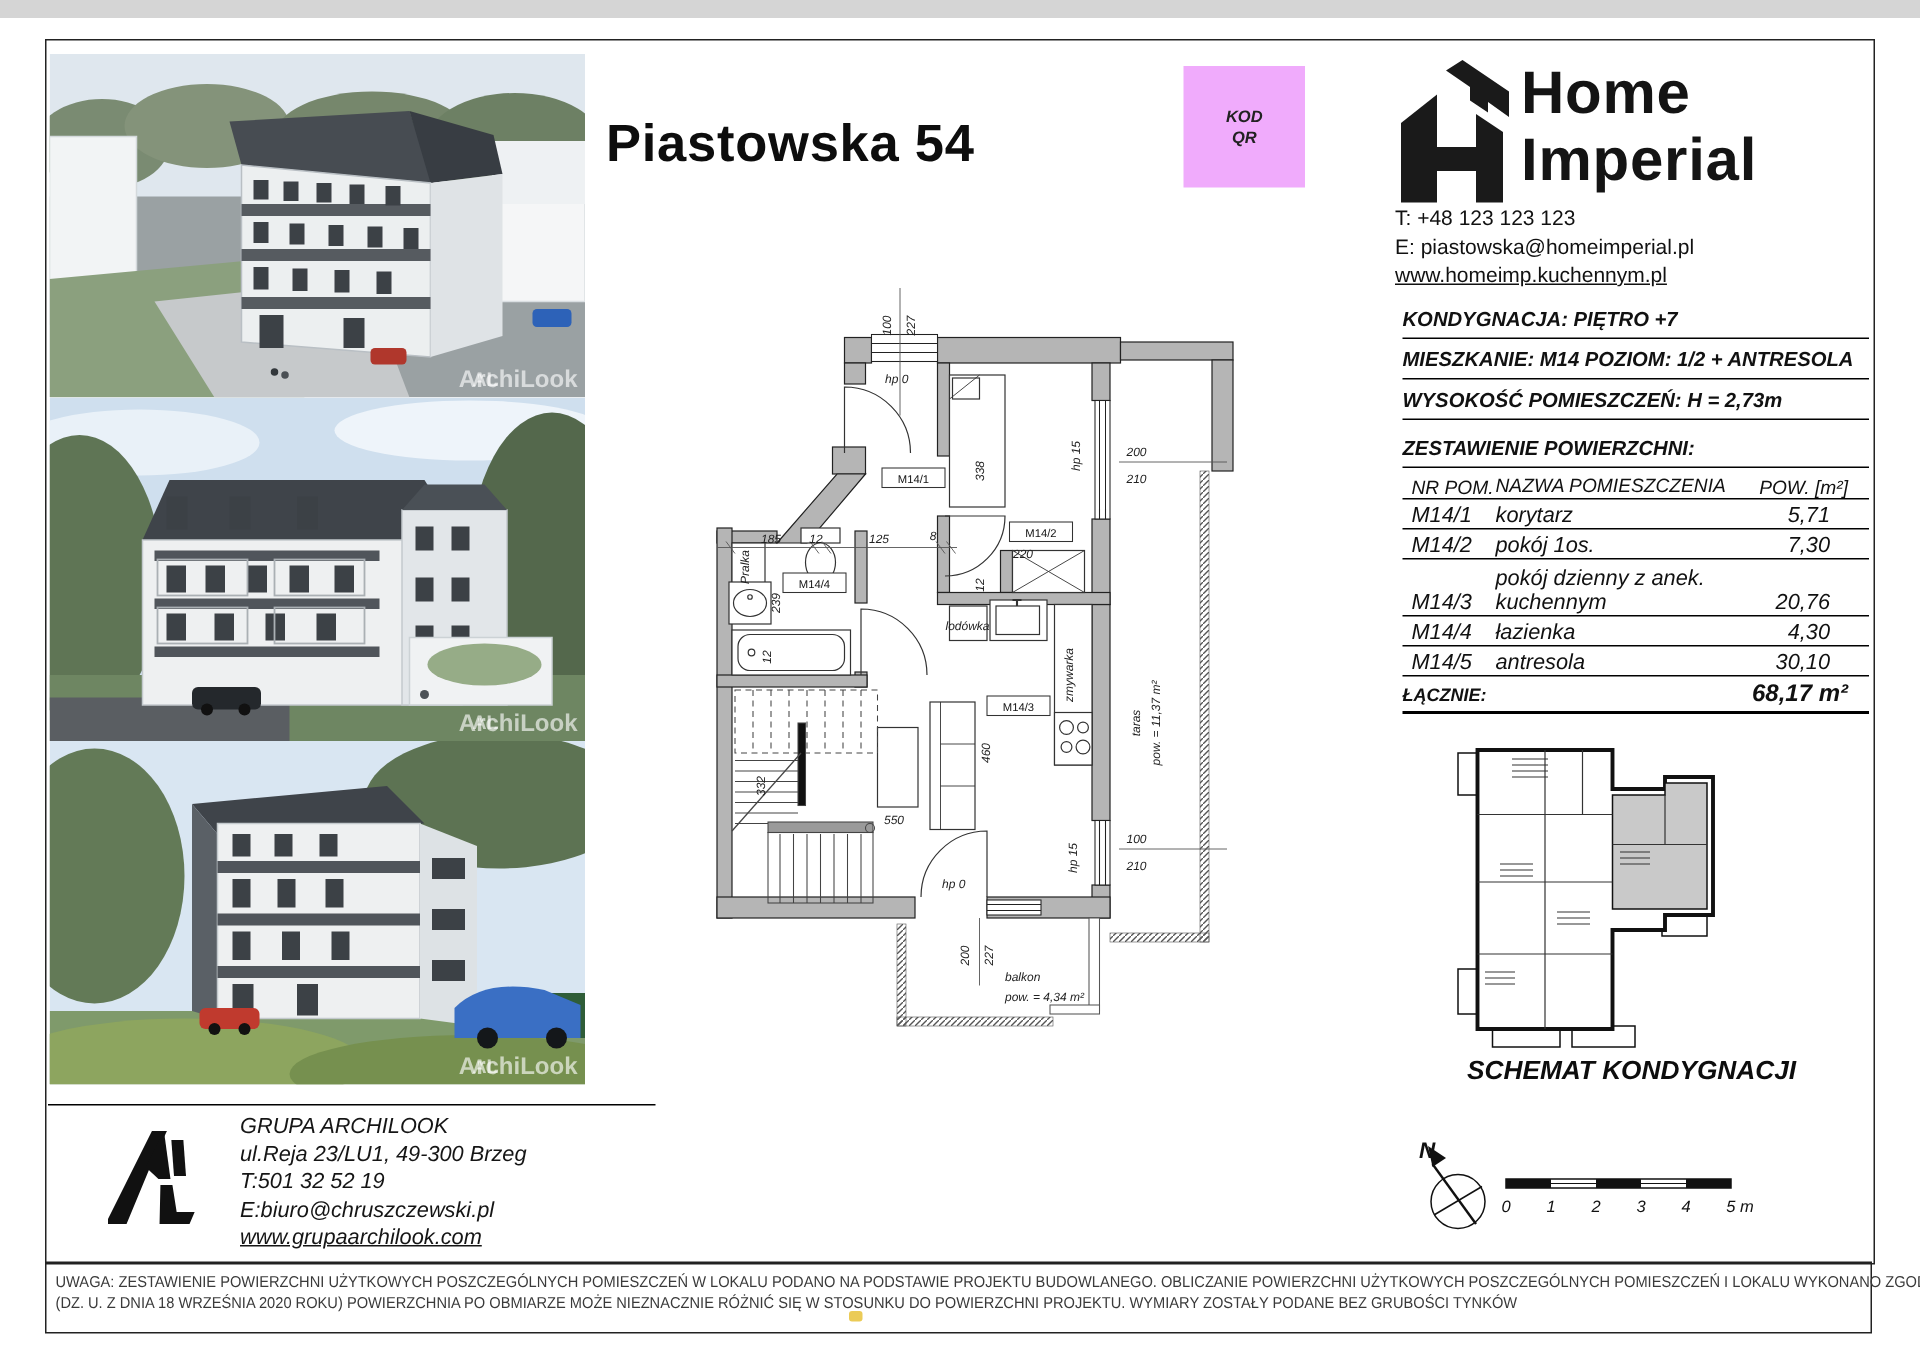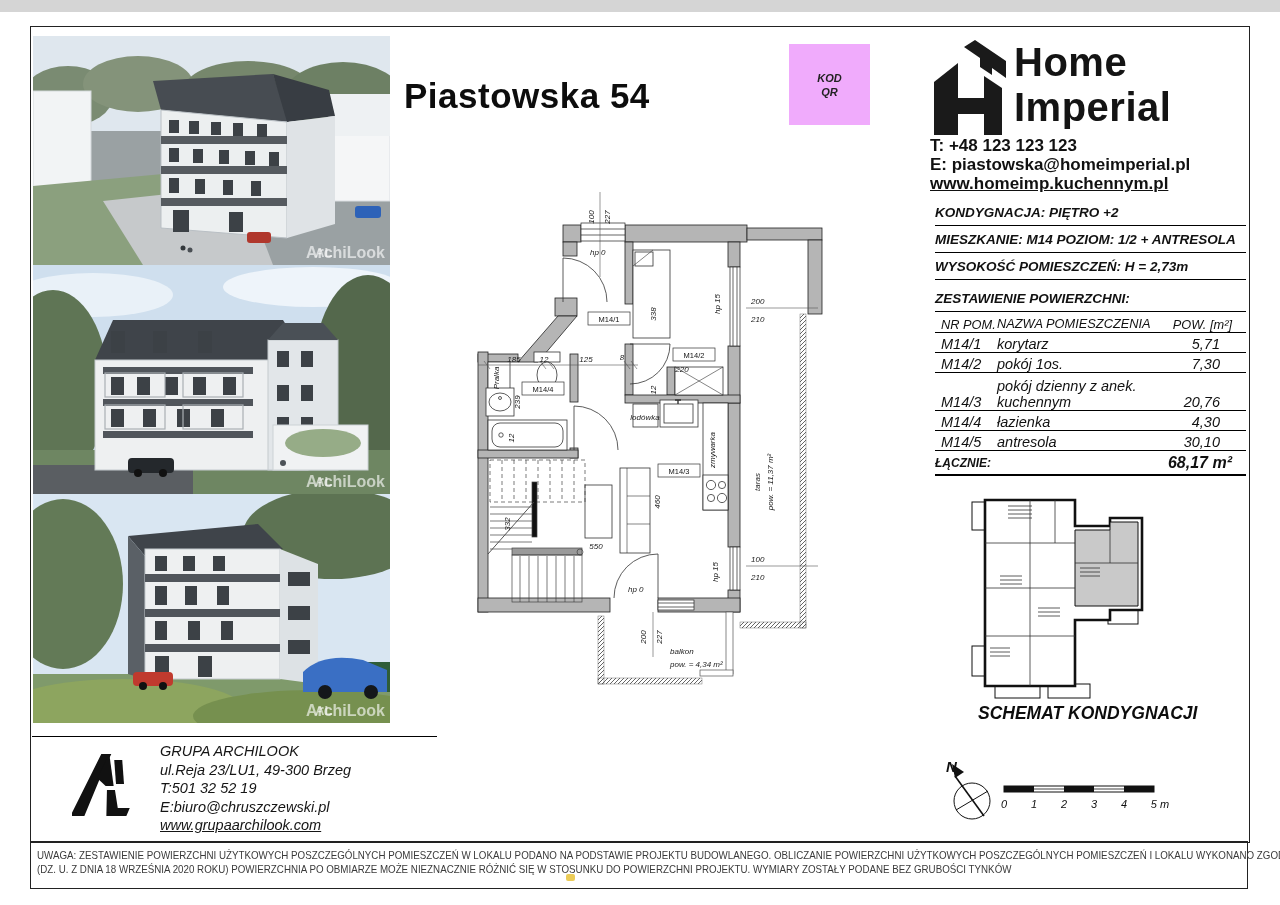--- a/index.html
+++ b/index.html
@@ -11,21 +11,21 @@
   
   .render{left:33px;width:357px;height:229px;overflow:hidden;}
   .render svg{display:block;}
   
   #title{left:404px;top:40px;font-size:35px;font-weight:bold;letter-spacing:.5px;color:#0d0d0d;margin-top:36px;}
   
   #qrbox{left:789px;top:44px;width:81px;height:81px;background:#f0abfc;display:flex;flex-direction:column;
          align-items:center;justify-content:center;font-size:11px;font-weight:bold;font-style:italic;color:#222;line-height:14px;}
   
   #hi-text{left:1014px;top:40px;font-size:40px;font-weight:bold;line-height:45px;color:#141414;letter-spacing:.5px;}
-  #hi-contact{left:930px;top:136px;font-size:17px;font-weight:bold;line-height:19px;color:#111;}
+  #hi-contact{left:930px;top:136px;font-size:14px;font-weight:normal;line-height:19px;color:#111;}
   #hi-contact .url{text-decoration:underline;}
   
   .inforow{left:935px;width:311px;font-size:13.5px;font-weight:bold;font-style:italic;
            border-bottom:1.5px solid #000;padding-bottom:5px;color:#111;}
   #areas-title{top:291px;}
   .tbl{left:935px;top:313px;width:311px;font-style:italic;font-size:14.5px;color:#111;}
   .trow{display:flex;border-bottom:1.2px solid #000;align-items:flex-end;}
   .trow .c1{width:56px;padding-left:6px;flex:none;}
   .trow .c2{flex:1;line-height:16px;}
   .trow .c3{width:76px;flex:none;text-align:right;padding-right:26px;}
@@ -226,21 +226,21 @@
   <div id="hi-text" class="abs">
     <div>Home</div>
     <div>Imperial</div>
   </div>
   <div id="hi-contact" class="abs">
     <div>T: +48 123 123 123</div>
     <div>E: piastowska@homeimperial.pl</div>
     <div class="url">www.homeimp.kuchennym.pl</div>
   </div>
 
-  <div class="inforow abs" style="top:205px">KONDYGNACJA: PIĘTRO +2</div>
+  <div class="inforow abs" style="top:205px">KONDYGNACJA: PIĘTRO +7</div>
   <div class="inforow abs" style="top:232px">MIESZKANIE: M14 POZIOM: 1/2 + ANTRESOLA</div>
   <div class="inforow abs" style="top:259px">WYSOKOŚĆ POMIESZCZEŃ: H = 2,73m</div>
   <div class="inforow abs" id="areas-title">ZESTAWIENIE POWIERZCHNI:</div>
 
   <div class="tbl abs">
     <div class="trow thead">
       <div class="c1">NR POM.</div>
       <div class="c2">NAZWA POMIESZCZENIA</div>
       <div class="c3">POW. [m²]</div>
     </div>

